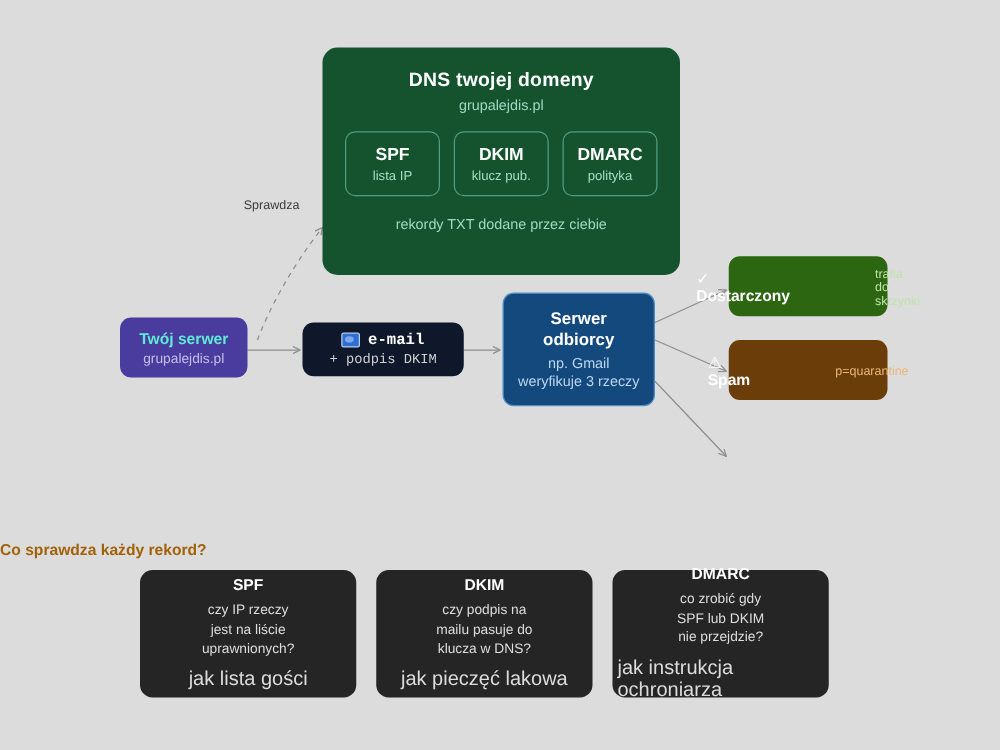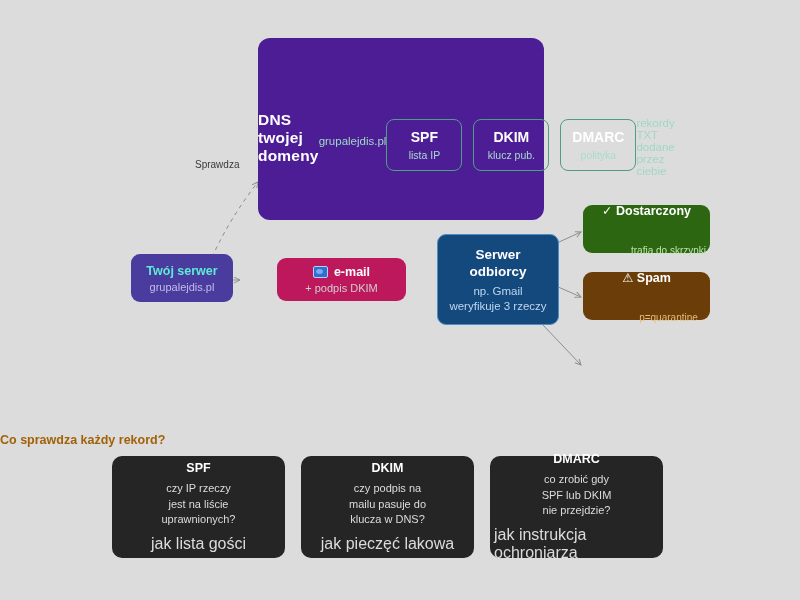--- a/index.html
+++ b/index.html
@@ -10,61 +10,61 @@
     font-family:"Liberation Sans","DejaVu Sans",sans-serif;
     overflow:hidden;
     position:relative;
   }
   .stage{position:absolute;left:0;top:0;width:800px;height:600px;}
   svg.wires{position:absolute;left:0;top:0;width:800px;height:600px;pointer-events:none;}
 
   
   .dns-panel{
     position:absolute;left:258px;top:38px;width:286px;height:182px;
-    background:#4c1d95;border-radius:12px;
-    display:flex;align-items:center;
+    background:#14532d;border-radius:12px;
+    display:flex;flex-direction:column;align-items:center;
     box-sizing:border-box;padding-top:18px;
   }
   .dns-title{font-size:15.5px;font-weight:bold;color:#ffffff;letter-spacing:.2px;}
   .dns-sub{font-size:11.5px;color:#9fd9c3;margin-top:5px;}
   .dns-records{display:flex;gap:11px;margin-top:14px;}
   .rec{
     width:76px;height:52px;border:1px solid #4f9e84;border-radius:8px;
     display:flex;flex-direction:column;align-items:center;justify-content:center;
     box-sizing:border-box;
   }
   .rec-name{font-size:14px;font-weight:bold;color:#ffffff;}
   .rec-desc{font-size:10.5px;color:#a8ddc8;margin-top:4px;}
   .dns-foot{font-size:11.5px;color:#9fd9c3;margin-top:17px;}
 
   
   .box{position:absolute;box-sizing:border-box;border-radius:9px;
-       display:flex;flex-direction:column;align-items:center;justify-content:center;margin-left:35px;}
+       display:flex;flex-direction:column;align-items:center;justify-content:center;}
   .box .t1{font-weight:bold;}
 
   .srv-own{left:96px;top:254px;width:102px;height:48px;background:#4a3b9e;}
   .srv-own .t1{font-size:12.5px;color:#5eead4;}
   .srv-own .t2{font-size:11px;color:#c3bce8;margin-top:3px;}
 
-  .mail{left:242px;top:258px;width:129px;height:43px;background:#be185d;}
+  .mail{left:242px;top:258px;width:129px;height:43px;background:#0f172a;font-family:Liberation Mono, monospace;}
   .mail-row{display:flex;align-items:center;gap:6px;}
   .mail-ico{width:13px;height:10px;background:#2f6fd0;border:1px solid #b9cdf0;border-radius:2px;
             position:relative;display:inline-block;}
   .mail-ico:after{content:"";position:absolute;left:2px;top:1.5px;width:7px;height:5px;
             border-radius:50%;background:#7fa9ee;}
   .mail .t1{font-size:12.5px;color:#ffffff;}
   .mail .t2{font-size:11px;color:#cfcfcf;margin-top:3px;}
 
   .rcv{left:402px;top:234px;width:122px;height:91px;background:#14497e;border:1px solid #4f8ec4;}
   .rcv .t1{font-size:13.5px;color:#ffffff;line-height:1.25;text-align:center;}
   .rcv .t2{font-size:11.5px;color:#bcd6ee;margin-top:5px;}
   .rcv .t3{font-size:11.5px;color:#bcd6ee;margin-top:3px;}
 
   .out{position:absolute;box-sizing:border-box;border-radius:9px;width:127px;height:48px;
-       display:flex;flex-direction:column;align-items:center;justify-content:center;gap:24px;}
+       display:flex;flex-direction:row;align-items:center;justify-content:center;gap:24px;}
   .out .t1{font-size:12.5px;font-weight:bold;}
   .out .t2{font-size:10px;margin-top:3px;margin-left:44px;}
   .out-ok{left:583px;top:205px;background:#2c6610;}
   .out-ok .t1{color:#ffffff;}
   .out-ok .t2{color:#bfe3ad;}
   .out-spam{left:583px;top:272px;background:#6b3d08;}
   .out-spam .t1{color:#ffffff;}
   .out-spam .t2{color:#e9b979;}
   .out-rej{left:583px;top:339px;background:#94232a;}
   .out-rej .t1{color:#ffffff;}

